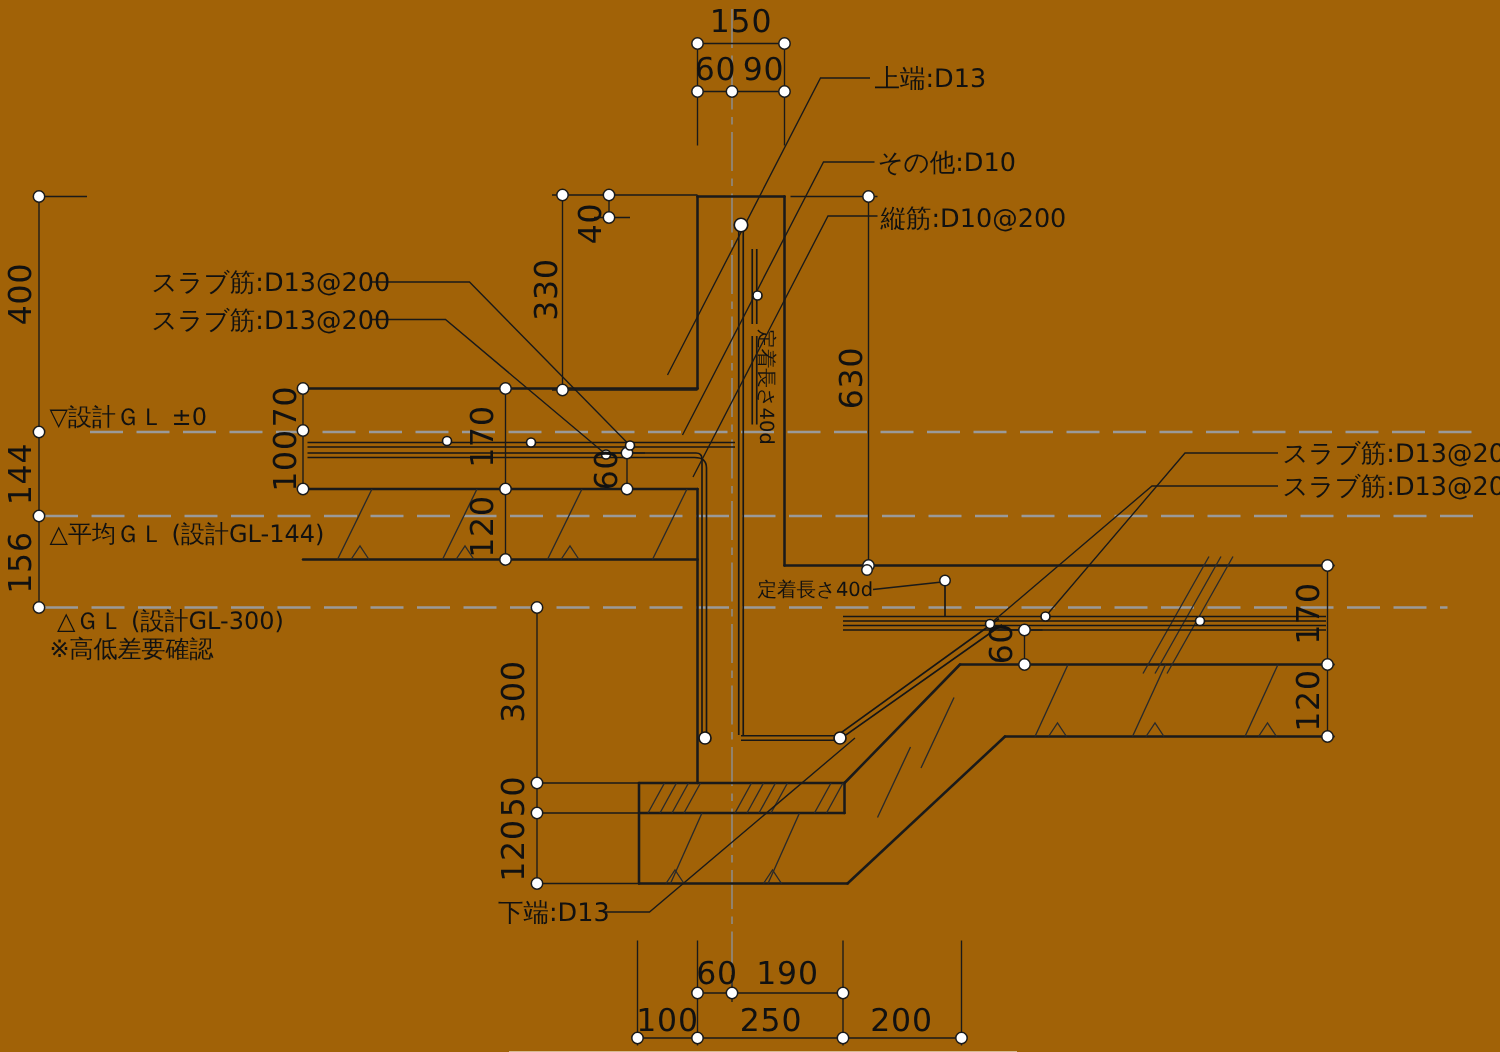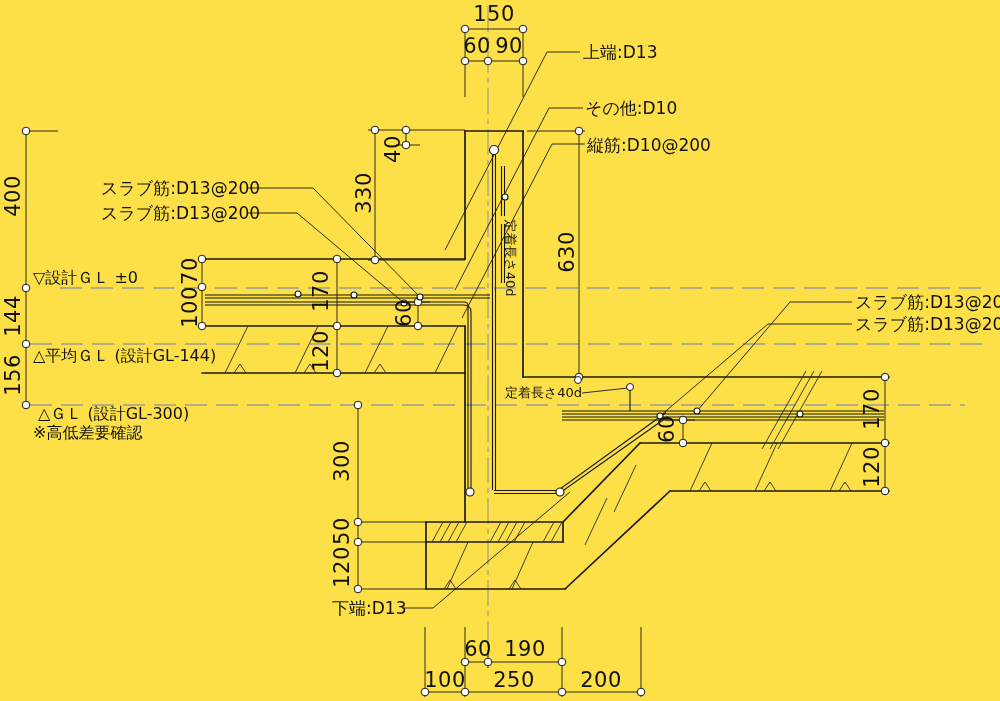--- a/index.html
+++ b/index.html
@@ -1,16 +1,16 @@
 <!DOCTYPE html>
 <html><head>
 <meta charset="utf-8">
 <style>
   html,body{margin:0;padding:0;background:#fff;}
-  .stage{position:relative;width:1000px;height:701px;background:#fde047;overflow:hidden;
+  .stage{position:relative;width:1000px;height:701px;background:#a16207;overflow:hidden;
          font-family:"DejaVu Sans","Liberation Sans",sans-serif;}
   svg{position:absolute;left:0;top:0;}
   text{fill:#111;}
   .dim{font-size:21px;letter-spacing:0.5px;}
   .lbl{font-size:17px;}
   .lvl{font-size:16px;}
   .sm{font-size:13px;}
 </style>
 </head>
 <body>

